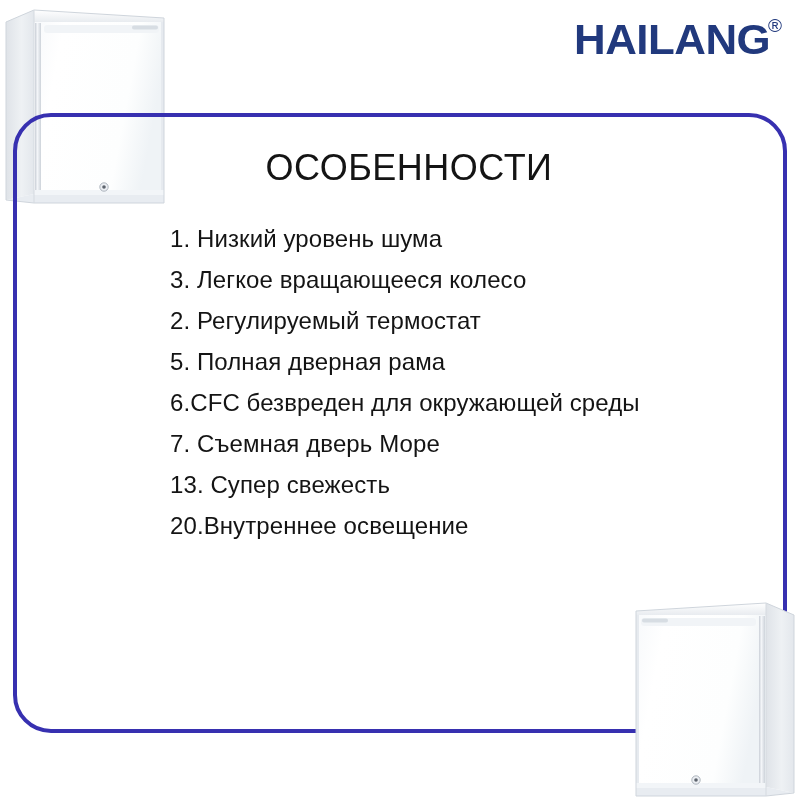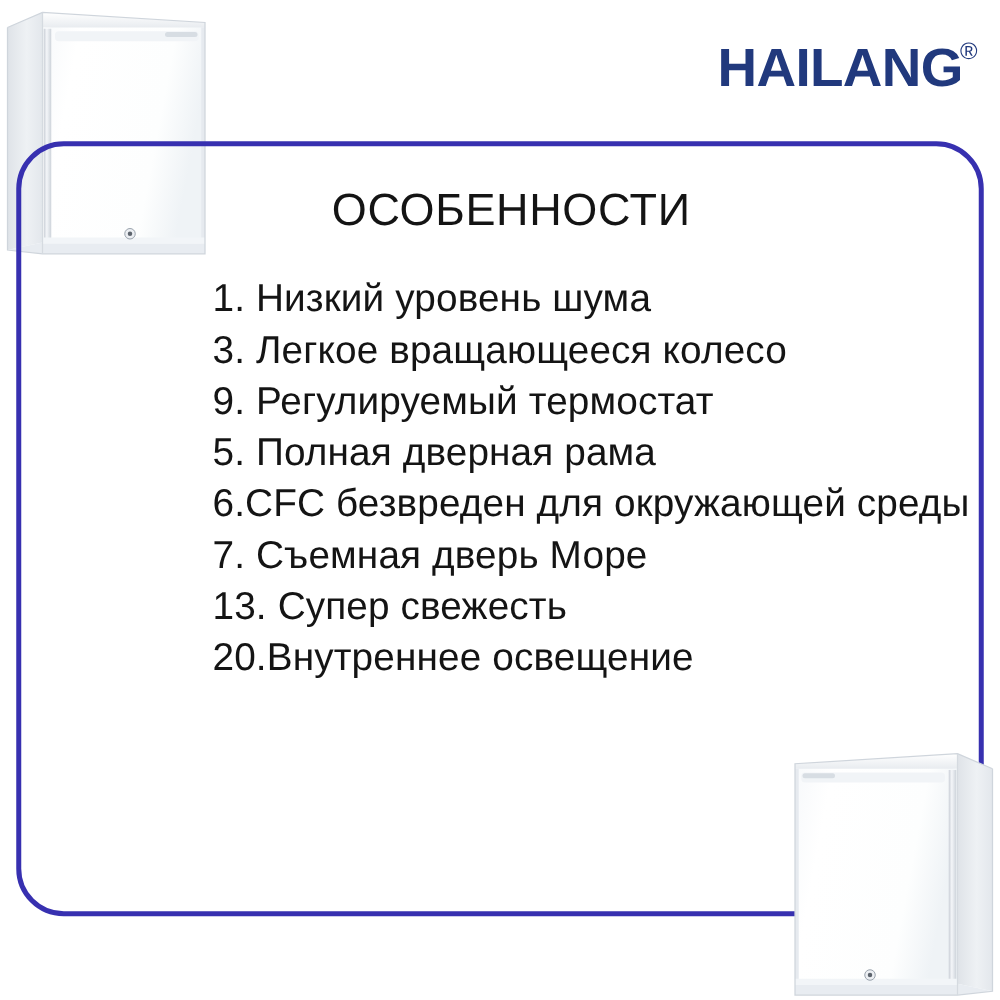--- a/index.html
+++ b/index.html
@@ -17,21 +17,21 @@
     width: 800px;
     height: 800px;
     background: #ffffff;
     overflow: hidden;
   }
 
   
   #brand {
     position: absolute;
     right: 18px;
-    top: 34px;
+    top: 18px;
     display: flex;
     align-items: flex-start;
     line-height: 1;
     user-select: none;
     text-align: center;
   }
   #brand .wordmark {
     font-family: "Liberation Sans", "DejaVu Sans", sans-serif;
     font-weight: bold;
     font-size: 43px;
@@ -83,21 +83,21 @@
   }
   #feature-list {
     position: absolute;
     left: 170px;
     top: 218px;
     margin: 0;
     padding: 0;
     list-style: none;
   }
   #feature-list li {
-    font-size: 31px;
+    font-size: 24px;
     line-height: 41px;
     color: #141414;
     white-space: nowrap;
     letter-spacing: 0.1px;
   }
 
   
   .fridge {
     position: absolute;
   }
@@ -163,21 +163,21 @@
   <div id="brand">
     <span class="wordmark" style="color: rgb(33, 57, 125);">HAILANG</span>
     <span class="regmark" style="color: rgb(33, 57, 125);">®</span>
   </div>
 
   <div id="content">
     <h1 id="headline" style="color: rgb(20, 20, 20);">ОСОБЕННОСТИ</h1>
     <ul id="feature-list">
         <li>1. Низкий уровень шума</li>
         <li>3. Легкое вращающееся колесо</li>
-        <li>9. Регулируемый термостат</li>
+        <li>2. Регулируемый термостат</li>
         <li>5. Полная дверная рама</li>
         <li>6.CFC безвреден для окружающей среды</li>
         <li>7. Съемная дверь Море</li>
         <li>13. Супер свежесть</li>
         <li>20.Внутреннее освещение</li>
       </ul>
   </div>
 
   <div class="fridge bot-right">
     <svg viewBox="0 0 176 204" width="176" height="204" aria-hidden="true">

